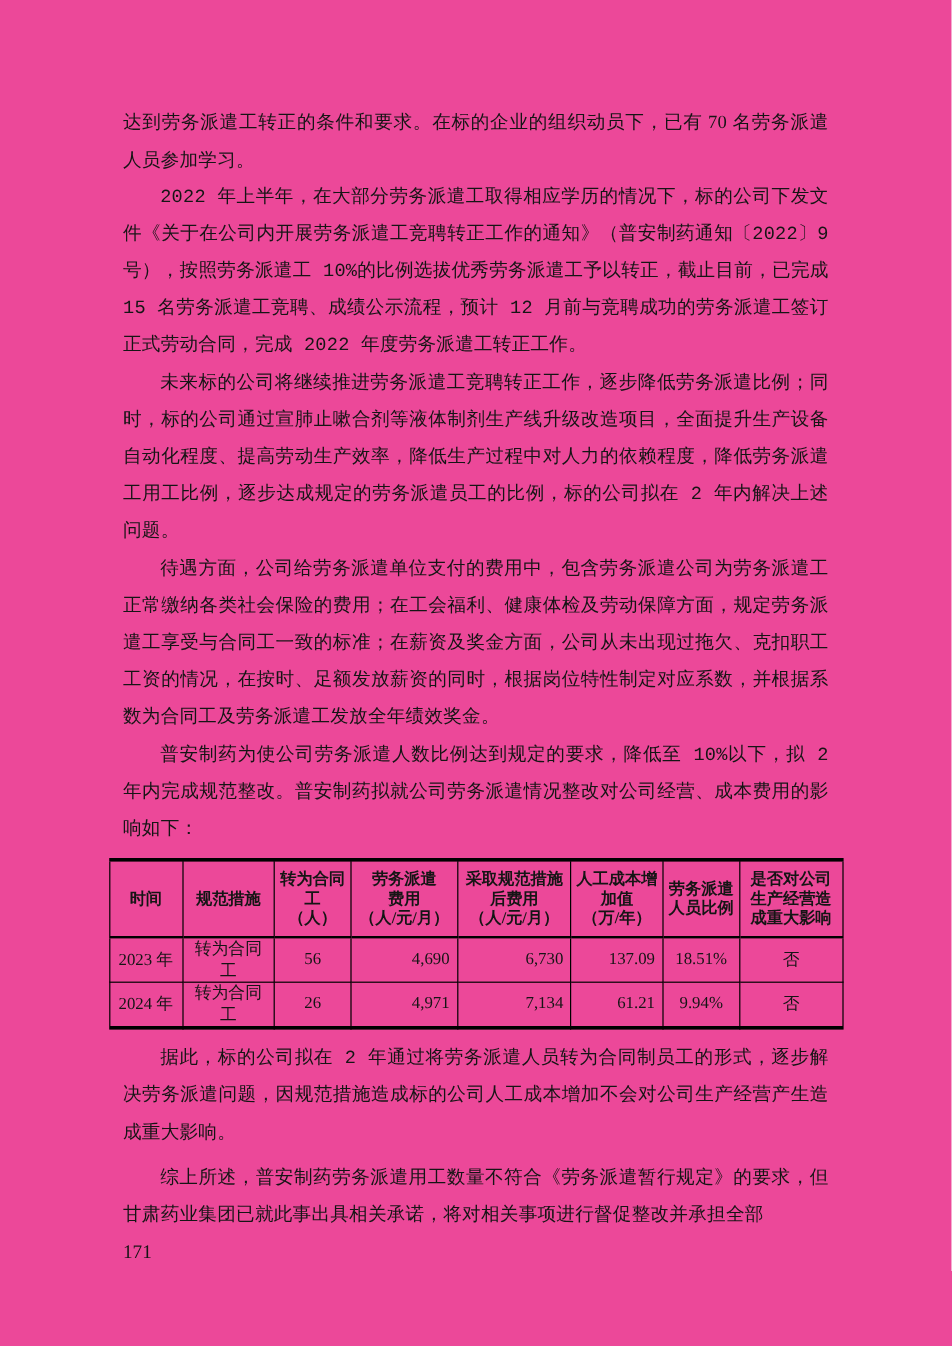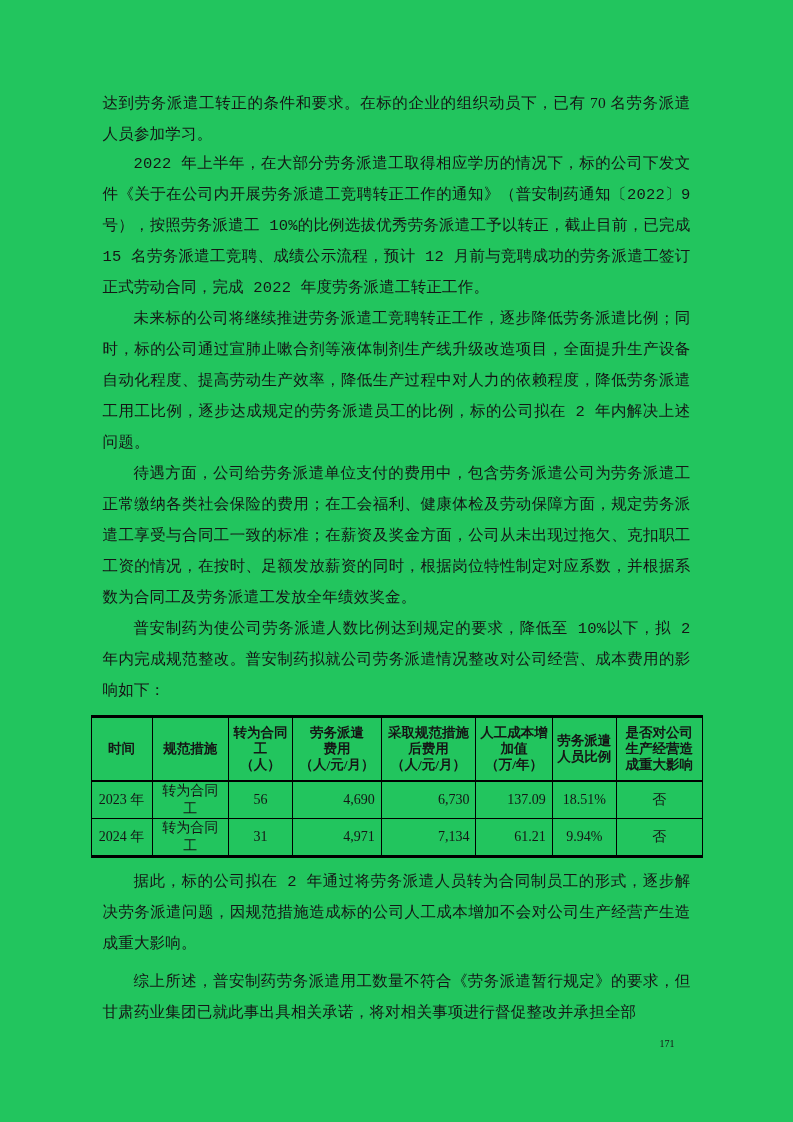--- a/index.html
+++ b/index.html
@@ -4,21 +4,21 @@
 <style>
   html, body {
     margin: 0;
     padding: 0;
     background: #ffffff;
   }
   .page {
     position: relative;
     width: 793px;
     height: 1122px;
-    background: #22c55e;
+    background: #ec4899;
     overflow: hidden;
     font-family: "Liberation Serif", "DejaVu Serif", serif;
     color: #151515;
     margin: 0 auto;
   }
   .content {
     width: 612px;
     margin: 0 auto;
     padding-top: 87px;
   }
@@ -63,23 +63,22 @@
     font-size: 14px;
     height: 26px;
     padding: 0 6px;
     text-align: center;
   }
   table.impact-table td.num {
     text-align: right;
     font-family: Liberation Serif, serif;
   }
   .page-number {
-    font-size: 10px;
+    font-size: 16px;
     line-height: 30px;
-    text-align: right;
     margin: 0 12px;
     padding-right: 16px;
   }
 </style>
 </head>
 <body>
 
 <div class="page">
   <div class="content">
 
@@ -133,21 +132,21 @@
           <td>56</td>
           <td class="num">4,690</td>
           <td class="num">6,730</td>
           <td class="num">137.09</td>
           <td>18.51%</td>
           <td>否</td>
         </tr>
         <tr>
           <td>2024 年</td>
           <td>转为合同工</td>
-          <td>31</td>
+          <td>26</td>
           <td class="num">4,971</td>
           <td class="num">7,134</td>
           <td class="num">61.21</td>
           <td>9.94%</td>
           <td>否</td>
         </tr>
       </tbody>
     </table>
 
     <p class="para indent">据此，标的公司拟在 2 年通过将劳务派遣人员转为合同制员工的形式，逐步解决劳务派遣问题，因规范措施造成标的公司人工成本增加不会对公司生产经营产生造成重大影响。</p>

